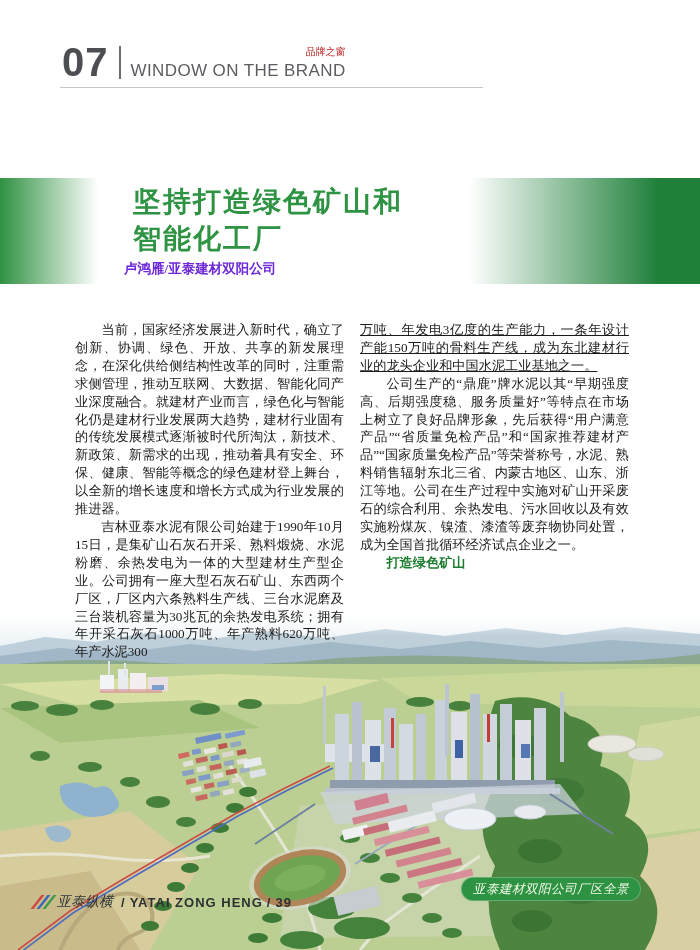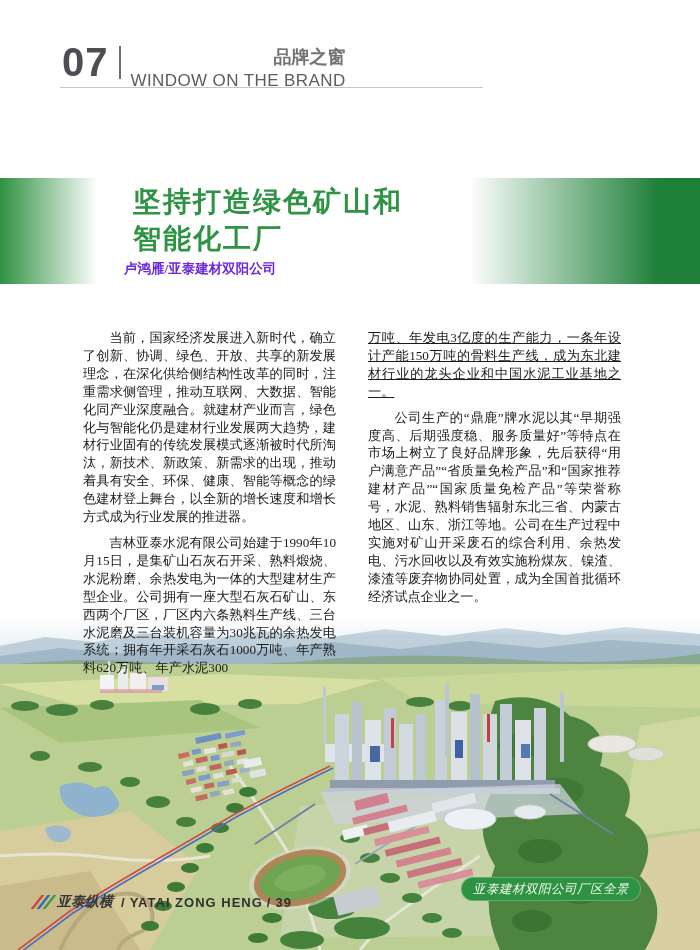--- a/index.html
+++ b/index.html
@@ -6,50 +6,50 @@
   html,body { margin:0; padding:0; }
   body {
     width:700px; height:950px; position:relative; overflow:hidden;
     background:#ffffff; font-family:"Liberation Serif", serif;
   }
   
   .header { position:absolute; left:62px; top:42px; display:flex; align-items:flex-start; z-index:4;text-align:right; }
   .page-num { font-family:"Liberation Sans", sans-serif; font-weight:bold; font-size:40px; line-height:40px; color:#4c4e52; letter-spacing:1px; }
   .v-div { width:2px; height:33px; background:#6a6c6f; margin:4px 10px 0 10px; }
   .sec-titles { padding-top:3px; font-family:"Liberation Sans", sans-serif; }
-  .sec-cn { font-size:18px; font-weight:bold; color:#737373; }
+  .sec-cn { font-size:10px; font-weight:normal; color:#b91c1c; }
   .sec-en { font-size:17px; color:#5b5d60; letter-spacing:.4px; margin-top:2px; }
   .header-rule { position:absolute; left:60px; top:87px; width:423px; height:1px; background:#c6c6c6; z-index:4; }
   
   .banner { position:absolute; left:0; top:178px; width:700px; height:106px;
     background:linear-gradient(90deg,#2f9141 0%, #ffffff 14%, #ffffff 67%, #1f803a 94%, #1f803a 100%); z-index:1; }
   .title { position:absolute; left:133px; top:183px; z-index:2;
     font-family:"Liberation Sans", sans-serif; font-weight:bold; font-size:28px; line-height:37px;
     color:#2e9342; letter-spacing:2px; }
   .byline { position:absolute; left:124px; top:260px; z-index:2; font-size:13.5px; font-weight:bold; color:#6d28d9; }
   
   .col { position:absolute; top:321px; width:269px; z-index:3;
     font-size:13.2px; line-height:17.9px; text-align:justify; color:#1b1b1b; }
   .col-left { left:75px; }
   .col-right { left:360px; }
-  .col p { margin:8px; text-indent:2em; }
+  .col p { margin:0; text-indent:2em; }
   .col p.noindent { text-indent:0;text-decoration:underline; }
   .subhead { margin:0; text-indent:2em; font-weight:bold; color:#1c7d31; }
   
   .photo { position:absolute; left:0; top:606px; width:700px; height:344px; z-index:1; }
   .photo svg { display:block; }
   
   .footer-line { position:absolute; left:36px; top:893px; z-index:5; display:flex; align-items:center;
     font-family:"Liberation Sans", sans-serif; font-size:13px; font-weight:bold; color:#2e3032; letter-spacing:1px; white-space:nowrap; }
   .logo-stripes { display:flex; gap:3px; margin-right:6px; transform:skewX(-38deg); }
   .logo-stripes i { display:block; width:3px; height:14px; }
   .stripe-red { background:#cf4540; }
   .stripe-blue { background:#3d63bd; }
   .stripe-green { background:#3d9a4c; }
-  .mag-cn { font-family:"Liberation Serif", serif; font-style:italic; font-weight:bold; font-size:14px; color:#33363a; letter-spacing:0; margin-right:4px; }
+  .mag-cn { font-family:"Liberation Serif", serif; font-style:italic; font-weight:normal; font-size:14px; color:#33363a; letter-spacing:0; margin-right:4px; }
   .footer-sep { margin:0 4px; }
   .caption-pill { position:absolute; left:461px; top:877px; min-width:137px; height:24px; padding:8px 12px;
     background:#2e9243; border-radius:12px; z-index:5; display:flex; align-items:center; justify-content:center;
     color:#f4fbe9; font-size:12.5px; font-style:italic; letter-spacing:.5px;
     box-shadow:inset 0 0 0 1px rgba(255,255,255,.25); }
 </style>
 </head>
 <body>
 
 <div class="header">
@@ -69,20 +69,21 @@
 </div>
 <div class="byline">卢鸿雁/亚泰建材双阳公司</div>
 
 <div class="col col-left">
   <p>当前，国家经济发展进入新时代，确立了创新、协调、绿色、开放、共享的新发展理念，在深化供给侧结构性改革的同时，注重需求侧管理，推动互联网、大数据、智能化同产业深度融合。就建材产业而言，绿色化与智能化仍是建材行业发展两大趋势，建材行业固有的传统发展模式逐渐被时代所淘汰，新技术、新政策、新需求的出现，推动着具有安全、环保、健康、智能等概念的绿色建材登上舞台，以全新的增长速度和增长方式成为行业发展的推进器。</p>
   <p>吉林亚泰水泥有限公司始建于1990年10月15日，是集矿山石灰石开采、熟料煅烧、水泥粉磨、余热发电为一体的大型建材生产型企业。公司拥有一座大型石灰石矿山、东西两个厂区，厂区内六条熟料生产线、三台水泥磨及三台装机容量为30兆瓦的余热发电系统；拥有年开采石灰石1000万吨、年产熟料620万吨、年产水泥300</p>
 </div>
 <div class="col col-right">
   <p class="noindent">万吨、年发电3亿度的生产能力，一条年设计产能150万吨的骨料生产线，成为东北建材行业的龙头企业和中国水泥工业基地之一。</p>
   <p>公司生产的“鼎鹿”牌水泥以其“早期强度高、后期强度稳、服务质量好”等特点在市场上树立了良好品牌形象，先后获得“用户满意产品”“省质量免检产品”和“国家推荐建材产品”“国家质量免检产品”等荣誉称号，水泥、熟料销售辐射东北三省、内蒙古地区、山东、浙江等地。公司在生产过程中实施对矿山开采废石的综合利用、余热发电、污水回收以及有效实施粉煤灰、镍渣、漆渣等废弃物协同处置，成为全国首批循环经济试点企业之一。</p>
+  <p class="subhead">打造绿色矿山</p>
 </div>
 
 <div class="photo">
 <svg width="700" height="344" viewBox="0 0 700 344" xmlns="http://www.w3.org/2000/svg">
   <defs>
     <linearGradient id="skyGrad" x1="0" y1="0" x2="0" y2="1">
       <stop offset="0" stop-color="#ffffff"></stop>
           <stop offset="0.6" stop-color="#eef4f7"></stop>
           <stop offset="1" stop-color="#d7e3ea"></stop>
     </linearGradient>

